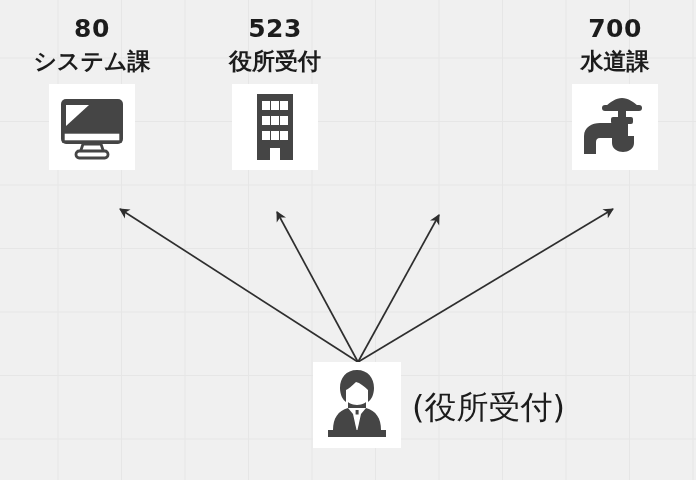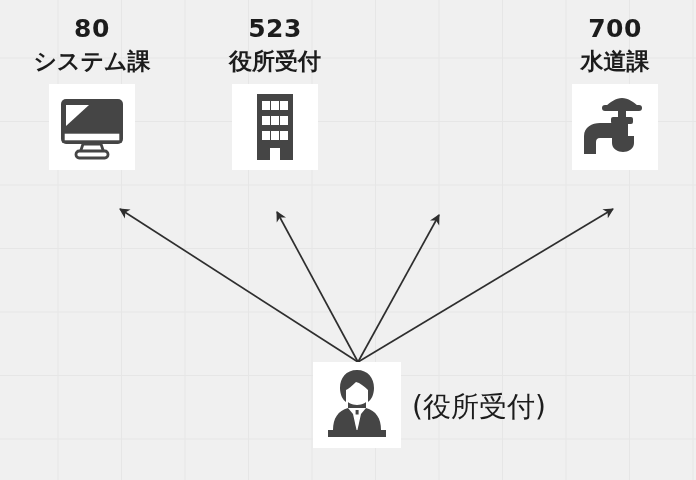--- a/index.html
+++ b/index.html
@@ -64,21 +64,21 @@
     height: 86px;
     background: #ffffff;
     display: flex;
     align-items: center;
     justify-content: center;
   }
   #clerk-label {
     position: absolute;
     left: 412px;
     top: 387px;
-    font-size: 28px;
+    font-size: 32px;
     color: #1c1c1c;
     line-height: 40px;
     white-space: nowrap;
   }
   #arrows {
     position: absolute;
     left: 0;
     top: 0;
     width: 696px;
     height: 480px;

